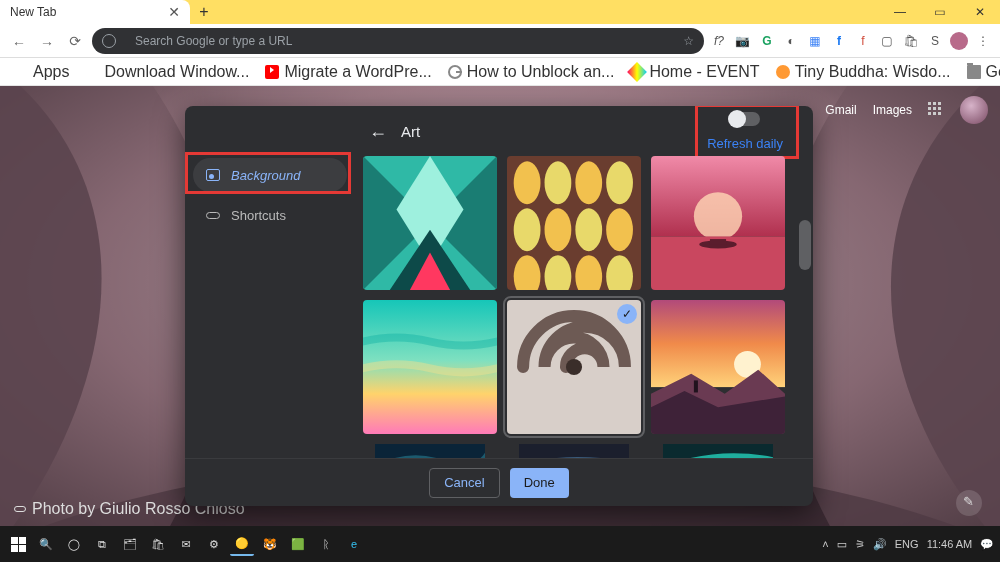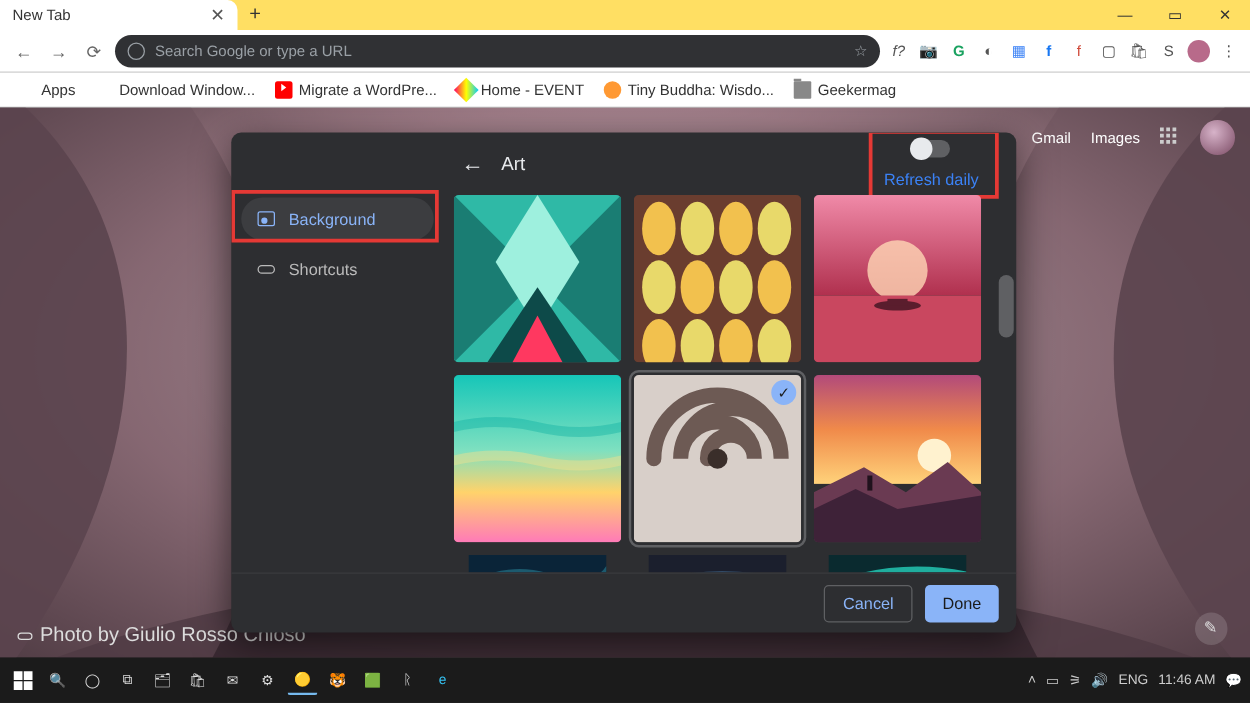--- a/index.html
+++ b/index.html
@@ -9,32 +9,32 @@
 .titlebar { height: 24px; background: #ffdf63; display: flex; align-items: stretch; }
 .tab { width: 190px; background: #fff; display: flex; align-items: center; padding: 0 10px; font-size: 12px; color: #333; border-top-right-radius: 8px; position: relative; }
 .tab .close { margin-left: auto; font-size: 14px; color: #555; cursor: pointer; }
 .newtab { width: 28px; display: flex; align-items: center; justify-content: center; color: #333; font-size: 16px; cursor: pointer; }
 .winctrls { margin-left: auto; display: flex; }
 .winbtn { width: 40px; display: flex; align-items: center; justify-content: center; color: #333; font-size: 12px; cursor: pointer; }
 
 
 .toolbar { height: 34px; background: #fff; display: flex; align-items: center; padding: 0 8px; gap: 6px; border-bottom: 1px solid #ddd; }
 .navbtn { width: 22px; height: 22px; display: flex; align-items: center; justify-content: center; color: #666; cursor: pointer; font-size: 14px; }
-.omnibox { flex: 1; height: 26px; background: #303134; border-radius: 13px; display: flex; align-items: center; padding: 0 10px; color: #9aa0a6; font-size: 12px; gap: 8px; }
+.omnibox { flex: 1; height: 26px; background: #303134; border-radius: 13px; display: flex; align-items: center; padding: 0 10px; color: #9aa0a6; font-size: 12px; gap: 19px; }
 .omnibox .globe { width: 14px; height: 14px; border: 1.5px solid #9aa0a6; border-radius: 50%; }
 .omnibox .star { margin-left: auto; color: #9aa0a6; }
 .ticon { width: 18px; height: 18px; display: flex; align-items: center; justify-content: center; color: #555; font-size: 12px; cursor: pointer; }
 .ticon.green { color: #1aa260; font-weight: bold; }
 .ticon.red { color: #d04a3a; }
 .ticon.fb { color: #1877f2; font-weight: bold; }
 .ticon.blue { color: #3b82f6; }
 .avatar-menu { width: 18px; height: 18px; border-radius: 50%; background: #b86a8a; }
 
 
-.bookmarks { height: 28px; background: #fff; display: flex; align-items: center; padding: 0 8px; gap: 4px; border-bottom: 1px solid #e5e5e5; font-size: 12px; color: #333; }
+.bookmarks { height: 28px; background: #fff; display: flex; align-items: center; padding: 0 8px; gap: 4px; border-bottom: 1px solid #e5e5e5; font-size: 16px; color: #333; }
 .bkitem { display: flex; align-items: center; gap: 5px; padding: 2px 6px; cursor: pointer; white-space: nowrap; }
 .bkitem .bicon { width: 14px; height: 14px; display: flex; align-items: center; justify-content: center; }
 .apps-icon { display: grid; grid-template-columns: repeat(3, 3px); grid-template-rows: repeat(3, 3px); gap: 1px; }
 .apps-icon span:nth-child(1){background:#e8453c}.apps-icon span:nth-child(2){background:#fbbc05}.apps-icon span:nth-child(3){background:#34a853}
 .apps-icon span:nth-child(4){background:#4285f4}.apps-icon span:nth-child(5){background:#e8453c}.apps-icon span:nth-child(6){background:#fbbc05}
 .apps-icon span:nth-child(7){background:#34a853}.apps-icon span:nth-child(8){background:#4285f4}.apps-icon span:nth-child(9){background:#e8453c}
 .win-icon { display: grid; grid-template-columns: 6px 6px; grid-template-rows: 6px 6px; gap: 1px; }
 .win-icon span:nth-child(1){background:#f25022}.win-icon span:nth-child(2){background:#7fba00}
 .win-icon span:nth-child(3){background:#00a4ef}.win-icon span:nth-child(4){background:#ffb900}
 .yt-icon { width: 14px; height: 10px; background: #ff0000; border-radius: 2px; position: relative; }
@@ -58,21 +58,21 @@
 .credit { position: absolute; left: 14px; bottom: 8px; color: #ddd; font-size: 16px; display: flex; align-items: center; gap: 6px; }
 .credit .link-ic { width: 12px; height: 6px; border: 1.5px solid #ddd; border-radius: 4px; }
 .editbtn { position: absolute; right: 18px; bottom: 10px; width: 26px; height: 26px; border-radius: 50%; background: rgba(255,255,255,.15); cursor: pointer; }
 .editbtn::after { content: "✎"; color: #ddd; position: absolute; left: 7px; top: 4px; font-size: 13px; }
 
 
 .dialog { position: absolute; left: 185px; top: 20px; width: 628px; height: 400px; background: #2d2e31; border-radius: 8px; box-shadow: 0 8px 30px rgba(0,0,0,.6); display: flex; flex-direction: column; overflow: hidden; }
 .dlg-body { flex: 1; display: flex; overflow: hidden; position: relative; }
 .sidebar { width: 170px; padding: 52px 8px 0 8px; display: flex; flex-direction: column; gap: 6px; }
 .side-item { display: flex; align-items: center; gap: 10px; height: 34px; padding: 0 12px; border-radius: 17px; color: #bbb; font-size: 13px; cursor: pointer; }
-.side-item.active { background: #3c3d40; color: #8ab4f8; }
+.side-item.active { background: #3c3d40; color: #8ab4f8; font-style: italic; }
 .side-ic { width: 16px; height: 16px; display: flex; align-items: center; justify-content: center; }
 .ic-bg { border: 1.5px solid currentColor; border-radius: 2px; width: 14px; height: 12px; position: relative; }
 .ic-bg::after { content: ""; position: absolute; bottom: 1px; left: 2px; width: 5px; height: 5px; border-radius: 50%; background: currentColor; }
 .ic-link { width: 14px; height: 7px; border: 1.5px solid currentColor; border-radius: 4px; }
 .ic-pal { width: 14px; height: 12px; border: 1.5px solid currentColor; border-radius: 50% 50% 50% 20%; }
 
 .main { flex: 1; display: flex; flex-direction: column; position: relative; overflow: hidden; }
 .dlg-header { height: 50px; display: flex; align-items: center; padding: 0 14px; color: #e8eaed; font-size: 15px; gap: 14px; }
 .backbtn { cursor: pointer; font-size: 18px; color: #e8eaed; }
 .header-spacer { flex: 1; }
@@ -85,21 +85,21 @@
 .grid-wrap { flex: 1; overflow: hidden; position: relative; padding-left:4px;}
 .grid { display: grid; grid-template-columns: repeat(3, 134px); grid-auto-rows: 134px; gap: 10px; padding: 0 4px; }
 .thumb { border-radius: 4px; overflow: hidden; position: relative; cursor: pointer; }
 .thumb.sel { outline: 2px solid #5f6063; outline-offset: 2px; }
 .check { position: absolute; top: 4px; right: 4px; width: 20px; height: 20px; border-radius: 50%; background: #8ab4f8; display: flex; align-items: center; justify-content: center; color: #1b1b1b; font-size: 12px; }
 .thumb svg { width: 100%; height: 100%; display: block; }
 .grid.row2 { margin-top:10px; }
 .grid.row3 { margin-top:10px; grid-auto-rows: 22px; }
 .sbar { position:absolute; right:2px; top:64px; width:12px; height:50px; background:#5f6063; border-radius:6px; }
 
-.dlg-footer { height: 48px; display: flex; align-items: center; justify-content: flex-end; gap: 10px; padding: 0 14px; border-top: 1px solid #3a3b3e; }
+.dlg-footer { height: 48px; display: flex; align-items: center; justify-content: center; gap: 10px; padding: 0 14px; border-top: 1px solid #3a3b3e; }
 .btn { height: 30px; padding: 0 14px; border-radius: 4px; font-size: 13px; cursor: pointer; display: flex; align-items: center; }
 .btn.sec { background: transparent; border: 1px solid #5f6063; color: #8ab4f8; }
 .btn.pri { background: #8ab4f8; color: #1b1b1b; border: none; }
 
 
 .taskbar { height: 36px; background: #1b1b1b; display: flex; align-items: center; padding: 0 6px; color: #fff; font-size: 11px; }
 .tb-left { display: flex; align-items: center; gap: 4px; }
 .tbicon { width: 24px; height: 24px; display: flex; align-items: center; justify-content: center; color: #ddd; cursor: pointer; border-radius: 2px; }
 .tbicon.active { border-bottom: 2px solid #76b9ed; }
 .win-logo { display: grid; grid-template-columns: 7px 7px; grid-template-rows: 7px 7px; gap: 1px; }
@@ -166,20 +166,24 @@
         <span></span>
         <span></span>
         <span></span>
         <span></span>
       </span>
     <span>Download Window...</span>
   </div>
   <div class="bkitem">
     <span class="bicon yt-icon"></span>
     <span>Migrate a WordPre...</span>
+  </div>
+  <div class="bkitem">
+    <span class="bicon g-icon"></span>
+    <span>How to Unblock an...</span>
   </div>
   <div class="bkitem">
     <span class="bicon diamond"></span>
     <span>Home - EVENT</span>
   </div>
   <div class="bkitem">
     <span class="bicon buddha"></span>
     <span>Tiny Buddha: Wisdo...</span>
   </div>
   <div class="bkitem">

